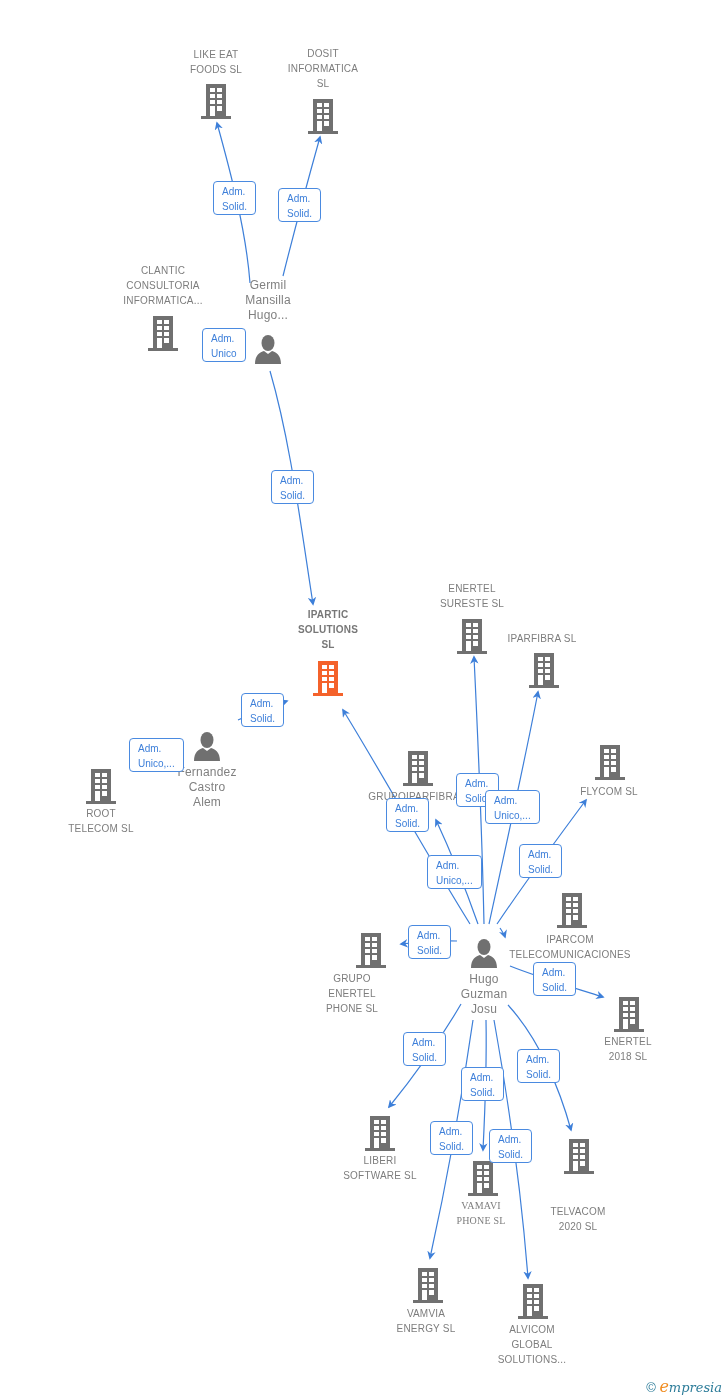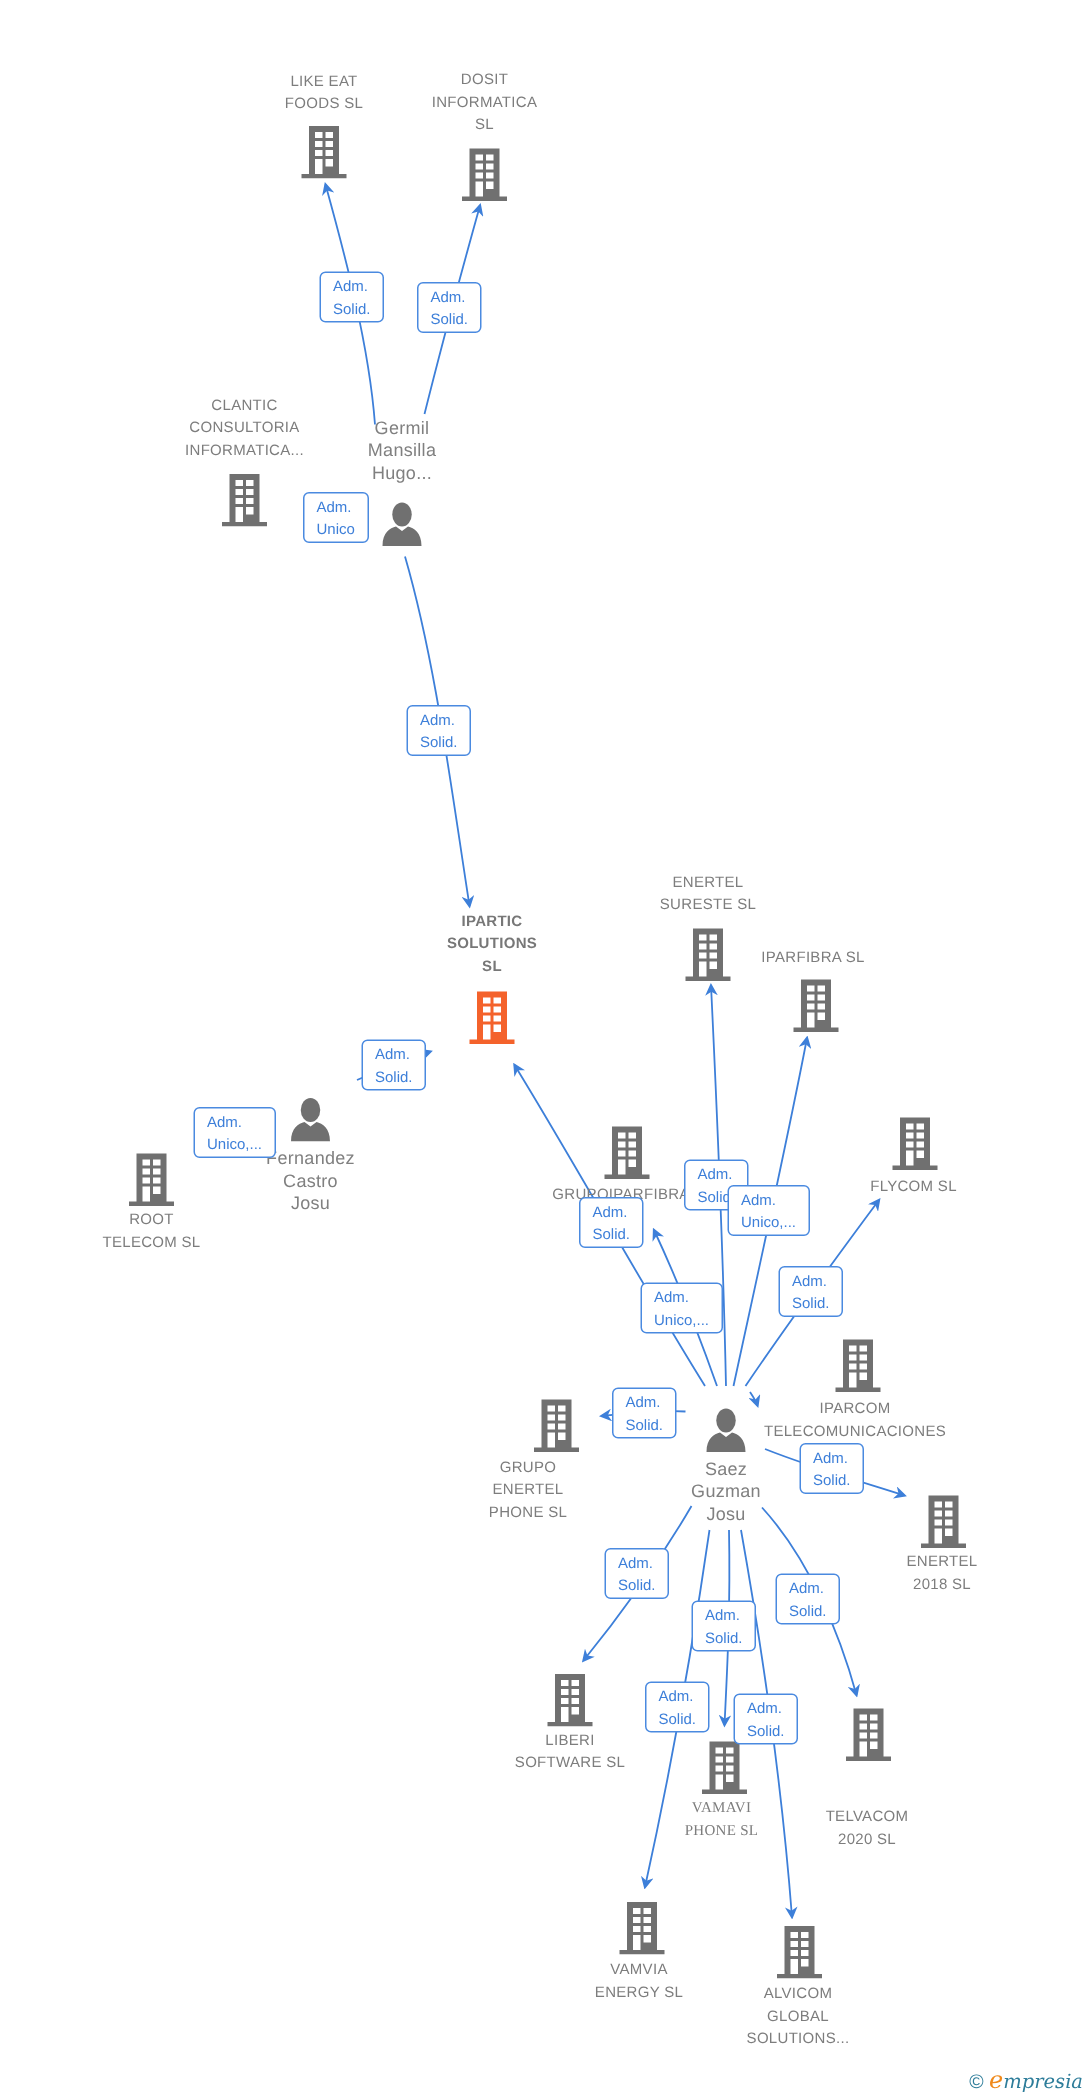--- a/index.html
+++ b/index.html
@@ -122,21 +122,21 @@
           <rect x="17" y="11" width="5" height="4" fill="#fff"></rect>
           <rect x="10" y="17" width="5" height="4" fill="#fff"></rect>
           <rect x="17" y="17" width="5" height="4" fill="#fff"></rect>
           <rect x="10" y="23" width="5" height="10" fill="#fff"></rect>
           <rect x="17" y="23" width="5" height="5" fill="#fff"></rect>
         </svg></div>
     </div>
     <div>
       <div class="lbl person" style="left: 207px; top: 765px;">Fernandez
 Castro
-Josu</div>
+Alem</div>
       <div class="picon" style="left: 207px; top: 731px;"><svg viewBox="0 0 30 30" width="30" height="30">
           <ellipse cx="15" cy="9" rx="6.5" ry="8" fill="#707070"></ellipse>
           <path d="M2,30 C2,21 7,18 11,17 L15,20 L19,17 C23,18 28,21 28,30 Z" fill="#707070"></path>
         </svg></div>
     </div>
     <div>
       <div class="lbl" style="left: 101px; top: 806px;">ROOT
 TELECOM  SL</div>
       <div class="bicon" style="left: 101px; top: 768px;"><svg viewBox="0 0 32 36" width="32" height="36">
           <rect x="6" y="1" width="20" height="33" fill="#707070"></rect>
@@ -222,21 +222,21 @@
           <rect x="17" y="5" width="5" height="4" fill="#fff"></rect>
           <rect x="10" y="11" width="5" height="4" fill="#fff"></rect>
           <rect x="17" y="11" width="5" height="4" fill="#fff"></rect>
           <rect x="10" y="17" width="5" height="4" fill="#fff"></rect>
           <rect x="17" y="17" width="5" height="4" fill="#fff"></rect>
           <rect x="10" y="23" width="5" height="10" fill="#fff"></rect>
           <rect x="17" y="23" width="5" height="5" fill="#fff"></rect>
         </svg></div>
     </div>
     <div>
-      <div class="lbl person" style="left: 484px; top: 972px;">Saez
+      <div class="lbl person" style="left: 484px; top: 972px;">Hugo
 Guzman
 Josu</div>
       <div class="picon" style="left: 484px; top: 938px;"><svg viewBox="0 0 30 30" width="30" height="30">
           <ellipse cx="15" cy="9" rx="6.5" ry="8" fill="#707070"></ellipse>
           <path d="M2,30 C2,21 7,18 11,17 L15,20 L19,17 C23,18 28,21 28,30 Z" fill="#707070"></path>
         </svg></div>
     </div>
     <div>
       <div class="lbl" style="left: 352px; top: 971px;">GRUPO
 ENERTEL

